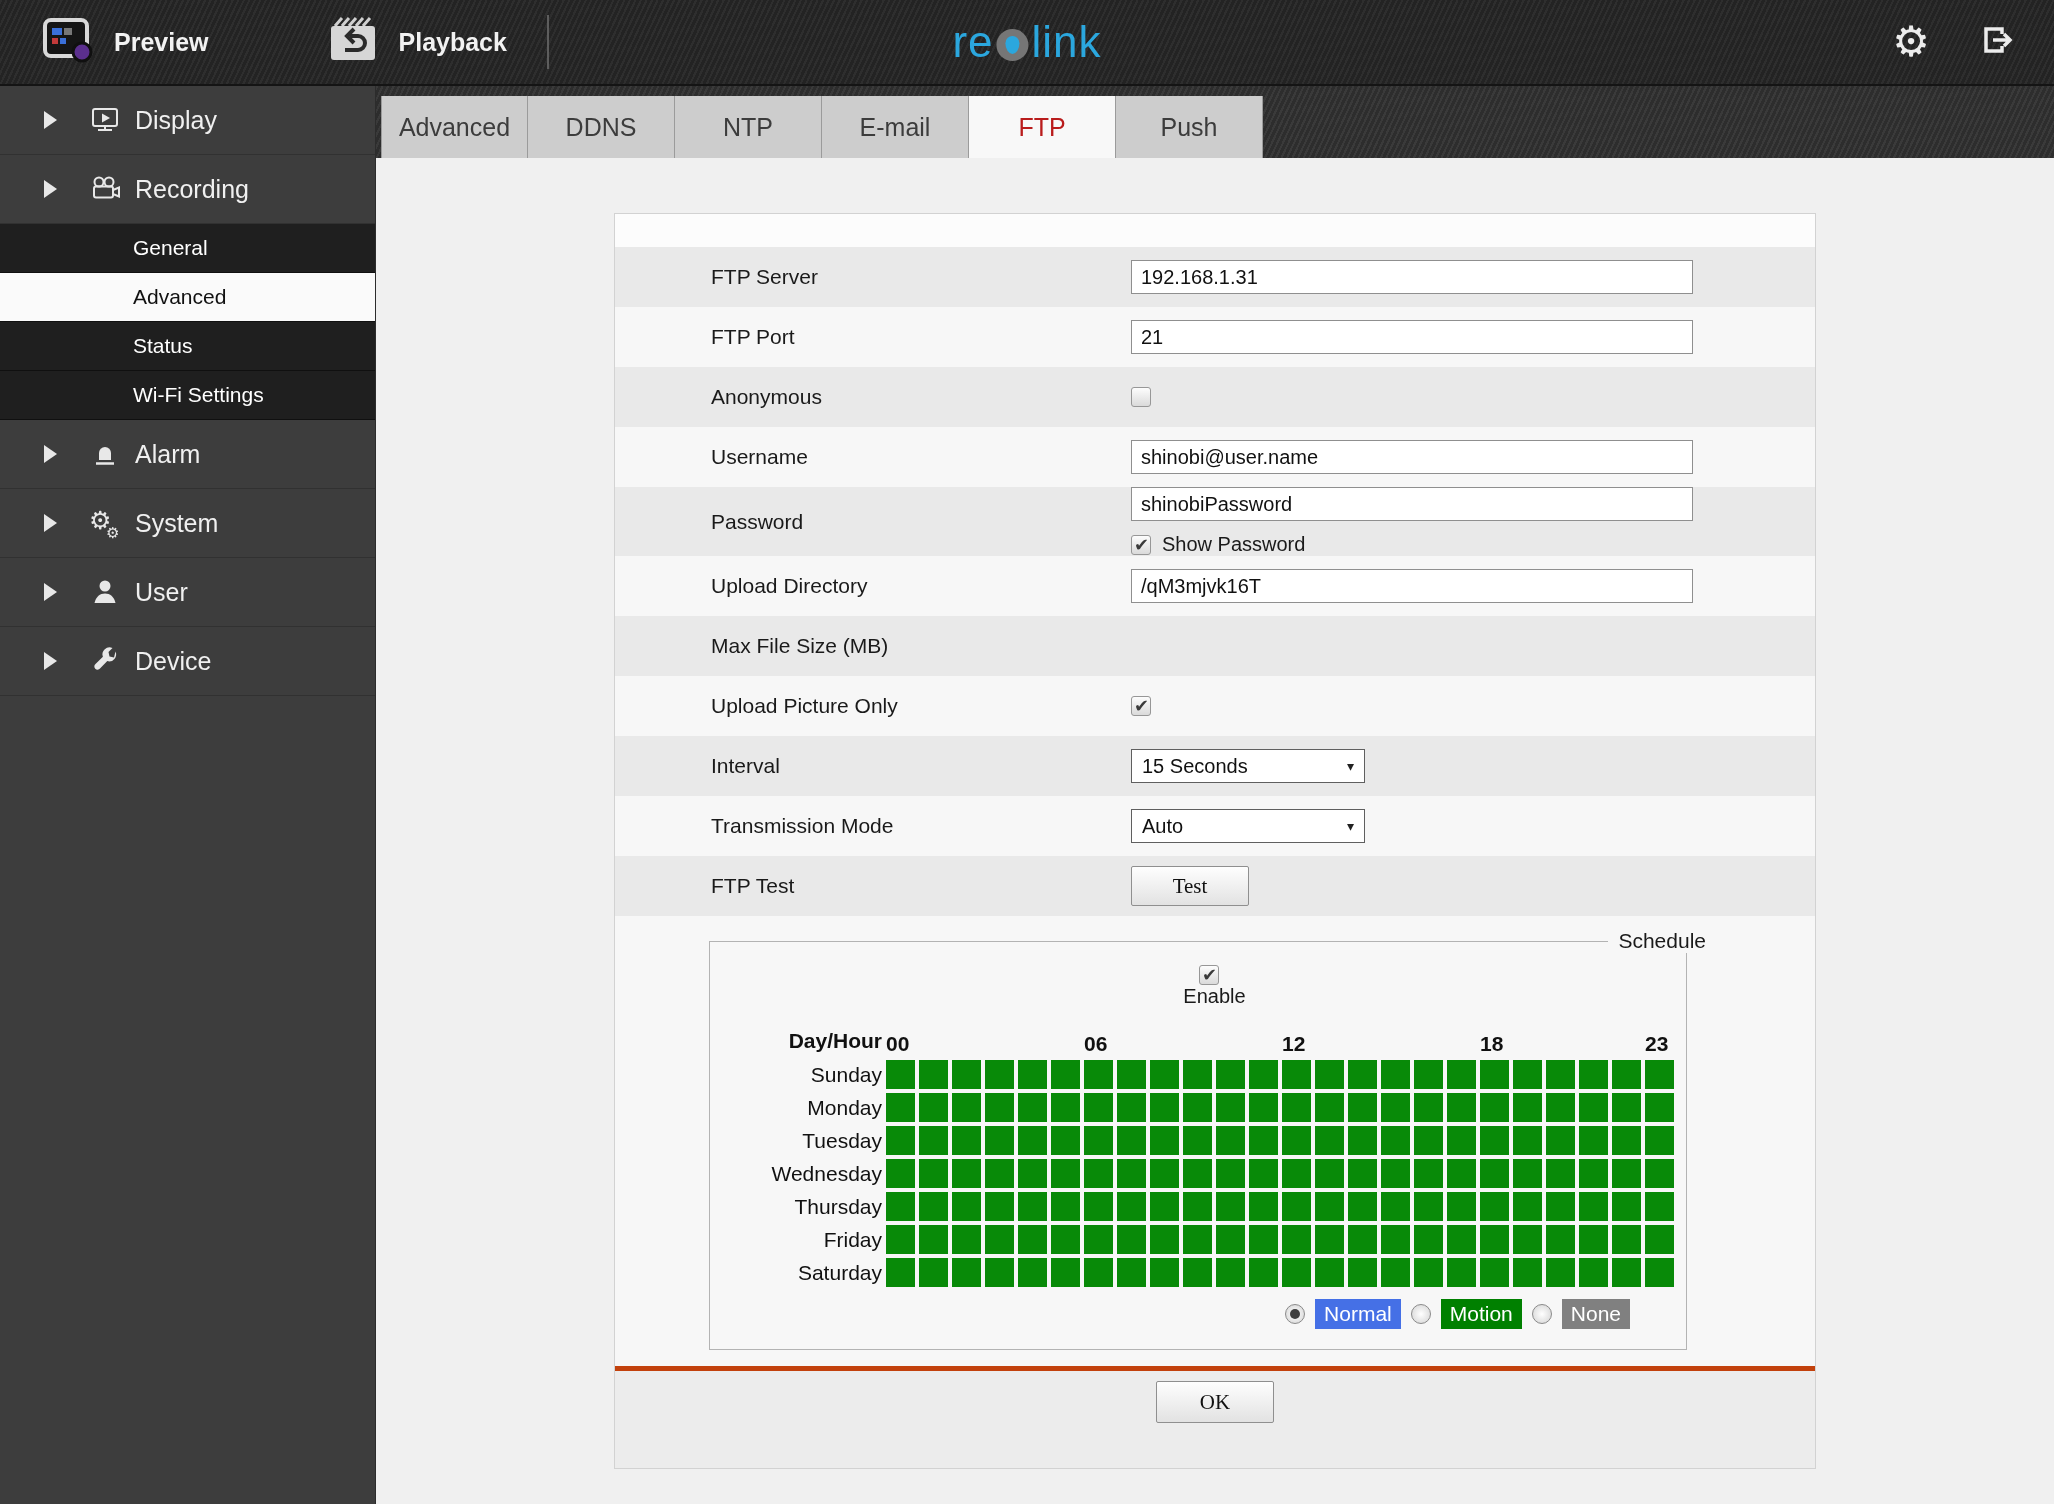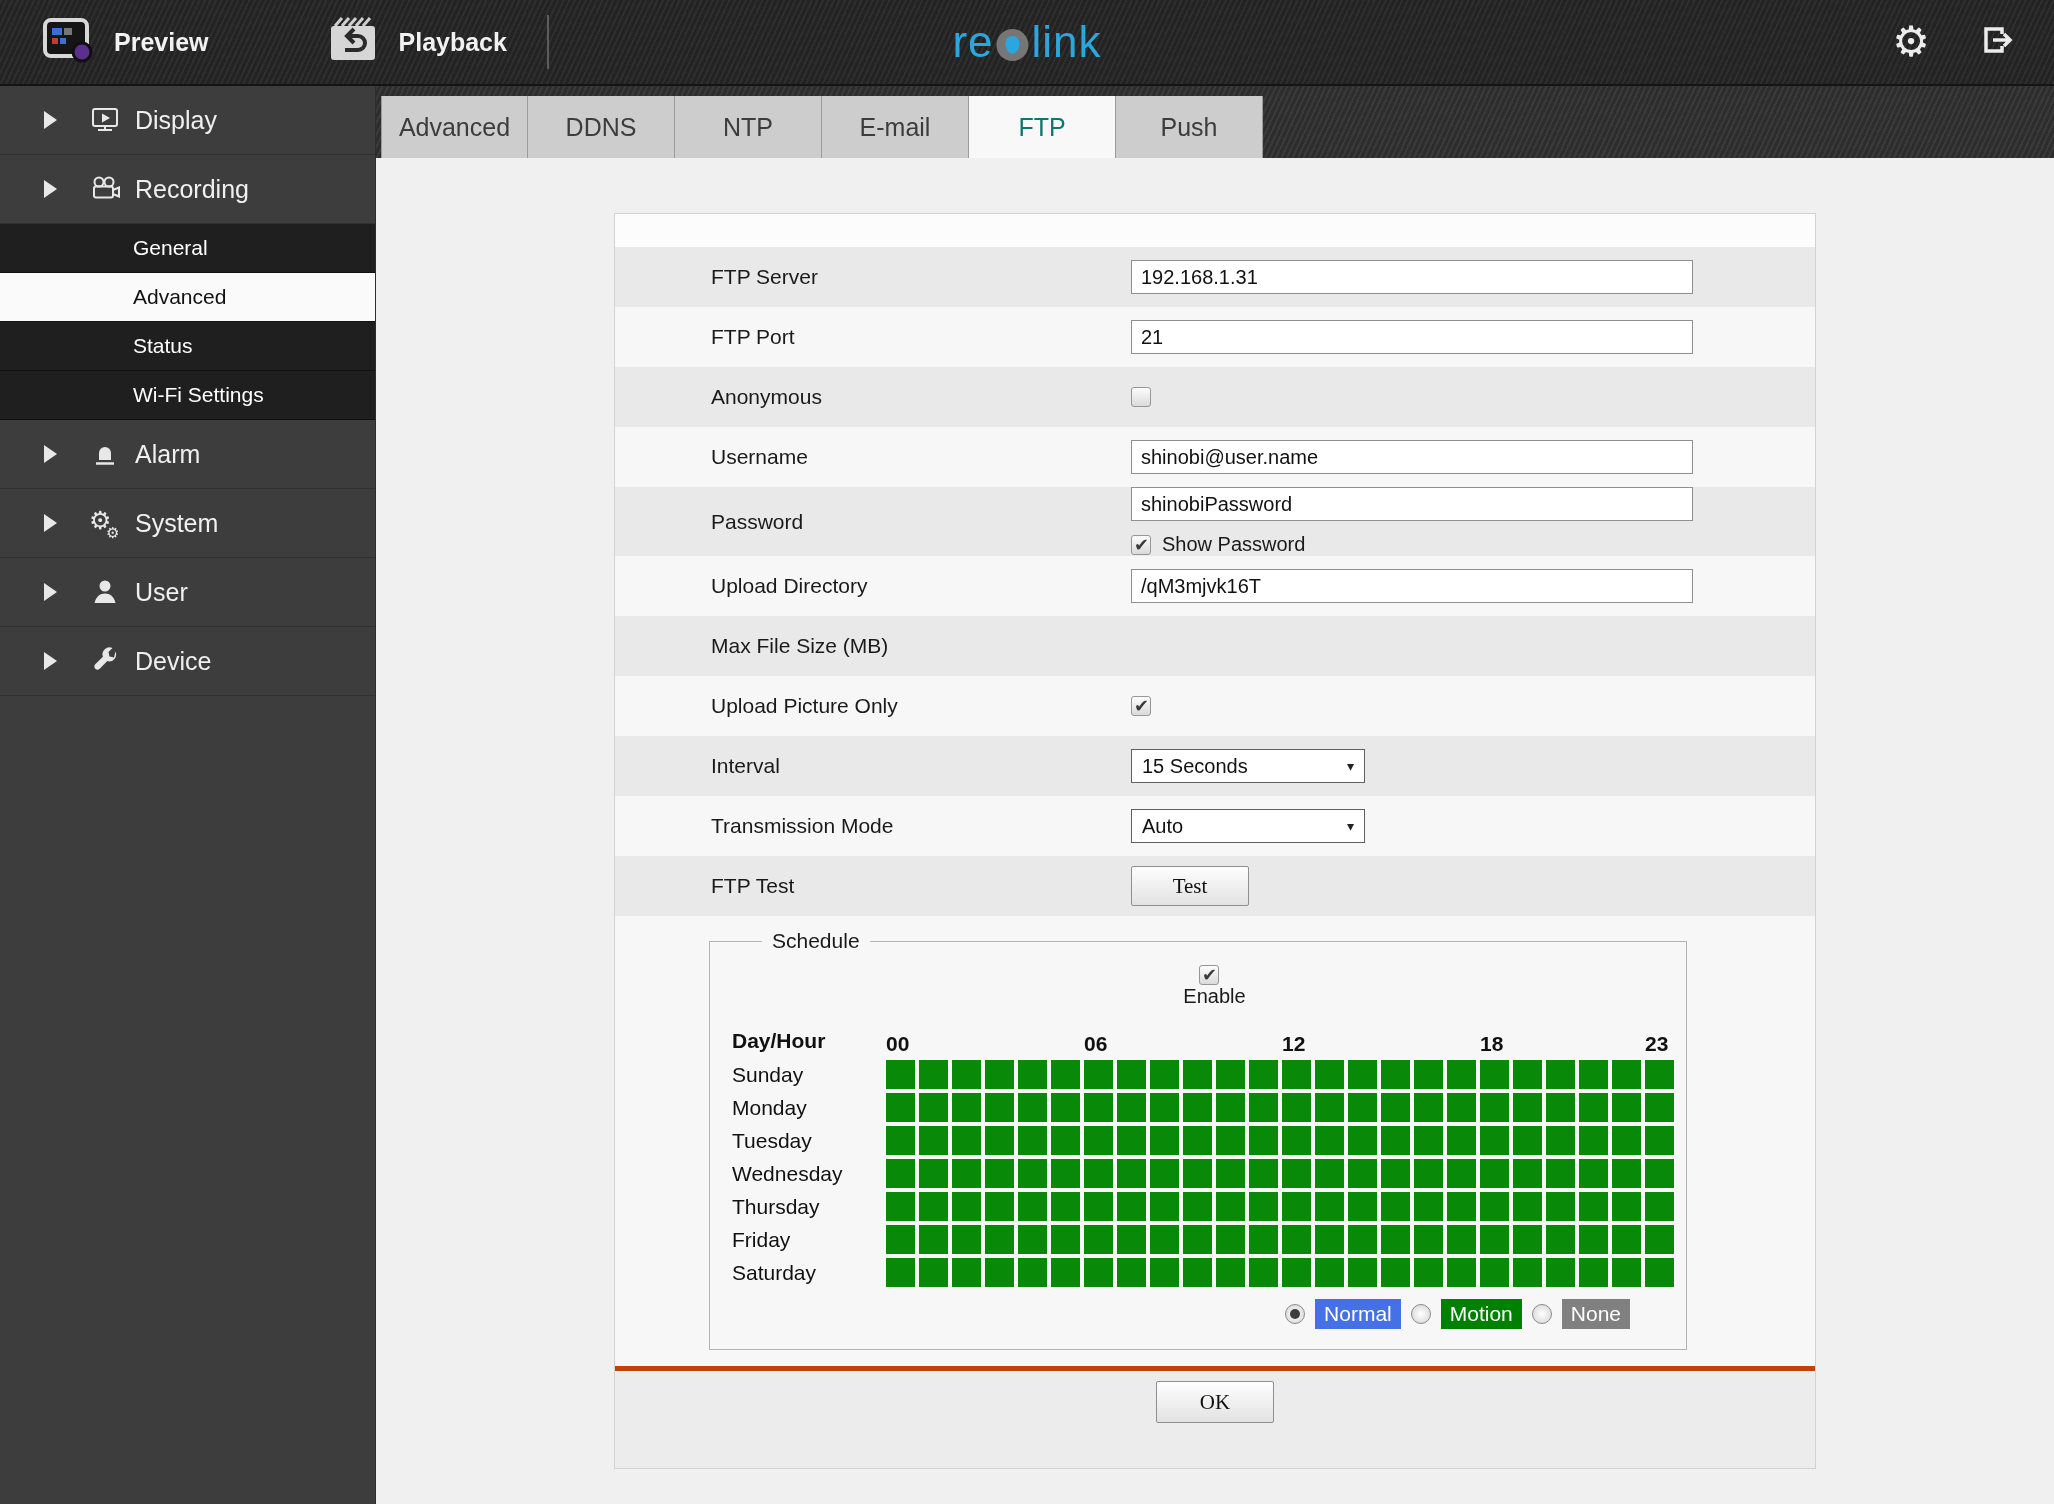--- a/index.html
+++ b/index.html
@@ -38,21 +38,21 @@
     font-size:21px;display:flex;align-items:center;padding-left:133px;cursor:pointer;}
   .side-sub.selected{background:#fafafa;color:#111;}
 
   
   .main{position:absolute;top:86px;left:376px;width:1678px;height:1418px;}
   .tabstrip{height:72px;background:repeating-linear-gradient(115deg,#3a3a3a 0 2px,#2d2d2d 2px 5px);
     display:flex;align-items:flex-end;padding-left:5px;}
   .tab{width:147px;height:62px;background:#cdcdcd;color:#3c3c3c;font-size:25px;
     display:flex;align-items:center;justify-content:center;border-right:1px solid #9b9b9b;cursor:pointer;}
   .tab:first-child{border-left:1px solid #9b9b9b;}
-  .tab.active{background:#f8f8f8;color:#0f766e;margin-top:42px;}
+  .tab.active{background:#f8f8f8;color:#b91c1c;margin-top:42px;}
   .content{height:1346px;background:#f0f0f0;overflow:hidden;}
 
   
   .panel{width:1202px;margin:55px auto 0;background:#f7f7f7;border:1px solid #d2d2d2;}
   .panel-top{height:33px;background:#fcfcfc;}
   .form-row{min-height:60px;display:flex;align-items:center;}
   .form-row.bg-a{background:#e9e9e9;}
   .form-row.bg-b{background:#f7f7f7;}
   .f-label{margin-left:96px;width:420px;font-size:21px;color:#1a1a1a;}
   .f-ctrl{display:flex;align-items:center;}
@@ -67,21 +67,21 @@
   .check-label{font-size:20px;margin-left:11px;color:#1a1a1a;}
   .select{width:234px;height:34px;border:1px solid #5f5f5f;background:#fff;display:flex;
     align-items:center;justify-content:space-between;padding:0 10px;font-size:20px;color:#111;cursor:pointer;}
   .select .caret{font-size:14px;color:#222;}
   .btn{border:1px solid #8f8f8f;background:linear-gradient(#fefefe,#e2e2e2);border-radius:2px;
     font-size:21px;color:#111;font-family:Liberation Serif, serif;cursor:pointer;}
   .test-btn{width:118px;height:40px;}
   .ok-btn{width:118px;height:42px;}
 
   
-  .schedule-wrap{background:#f7f7f7;padding:13px 0 16px;}
+  .schedule-wrap{background:#f7f7f7;padding:13px 0 16px;text-align:right;}
   fieldset.schedule{margin:0 0 0 94px;width:978px;border:1px solid #b3b3b3;
     padding:2px 0 18px 22px;}
   fieldset.schedule legend{font-size:21px;color:#1a1a1a;margin-left:30px;padding:0 10px;}
   .enable-row{display:flex;align-items:center;margin:10px 0 18px 0;flex-direction:column;}
   .sgrid{display:grid;grid-template-columns:150px repeat(24,29px);gap:4px;align-items:center;}
   .sg-corner{font-weight:700;font-size:21px;color:#111;}
   .sg-hour{font-weight:700;font-size:21px;color:#111;white-space:nowrap;height:30px;
     display:flex;align-items:flex-end;}
   .sg-day{font-size:21px;color:#111;line-height:29px;}
   .sg-cell{height:29px;cursor:pointer;}

